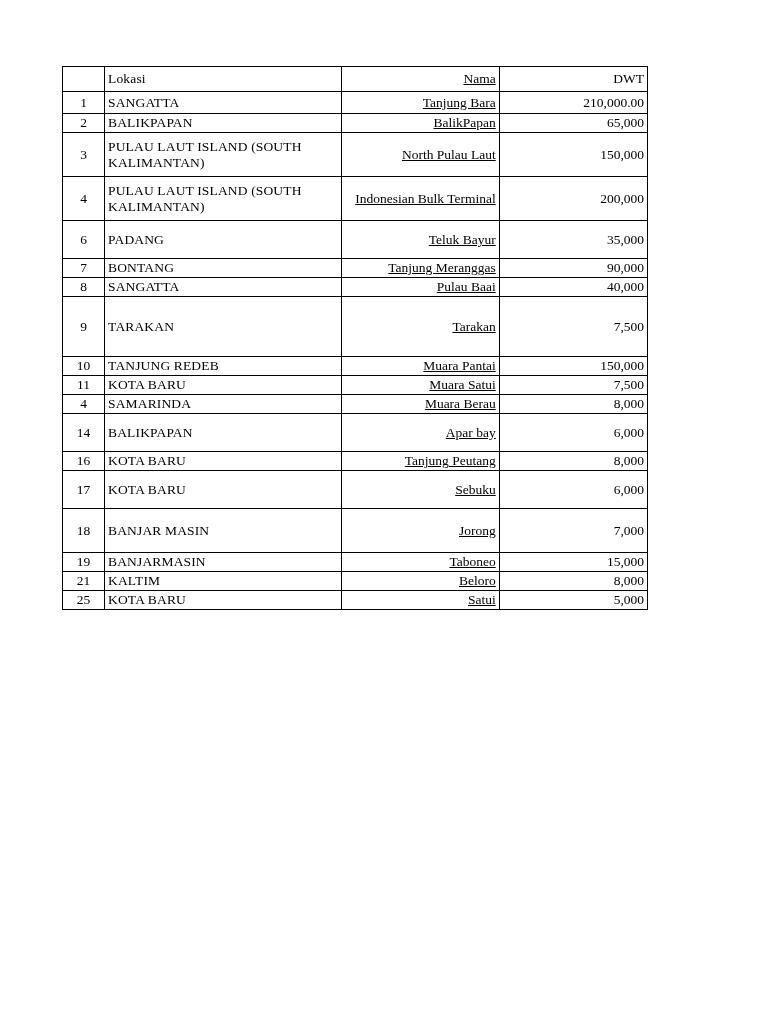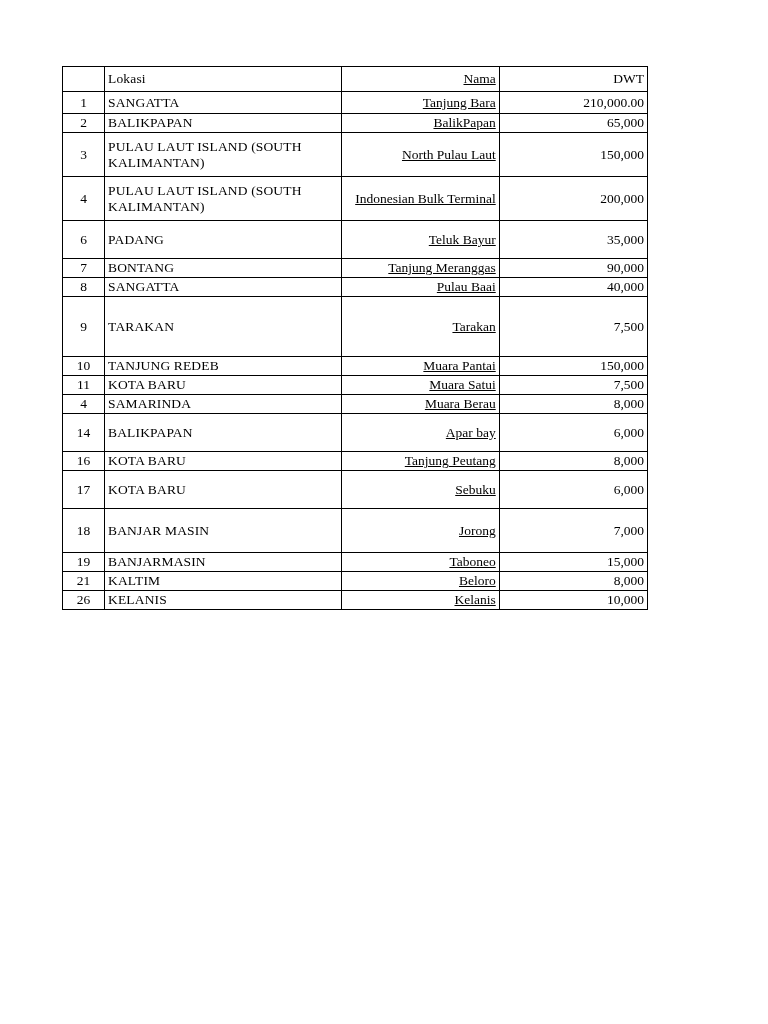--- a/index.html
+++ b/index.html
@@ -199,21 +199,21 @@
             <td class="cell-nama">Taboneo</td>
             <td class="cell-dwt">15,000</td>
           </tr>
           <tr class="h-s">
             <td class="cell-no">21</td>
             <td class="cell-lok">KALTIM</td>
             <td class="cell-nama">Beloro</td>
             <td class="cell-dwt">8,000</td>
           </tr>
           <tr class="h-s">
-            <td class="cell-no">26</td>
-            <td class="cell-lok">KELANIS</td>
-            <td class="cell-nama">Kelanis</td>
-            <td class="cell-dwt">10,000</td>
+            <td class="cell-no">25</td>
+            <td class="cell-lok">KOTA BARU</td>
+            <td class="cell-nama">Satui</td>
+            <td class="cell-dwt">5,000</td>
           </tr>
         </tbody>
     </table>
   </div>
 </div>
 
 </body></html>

